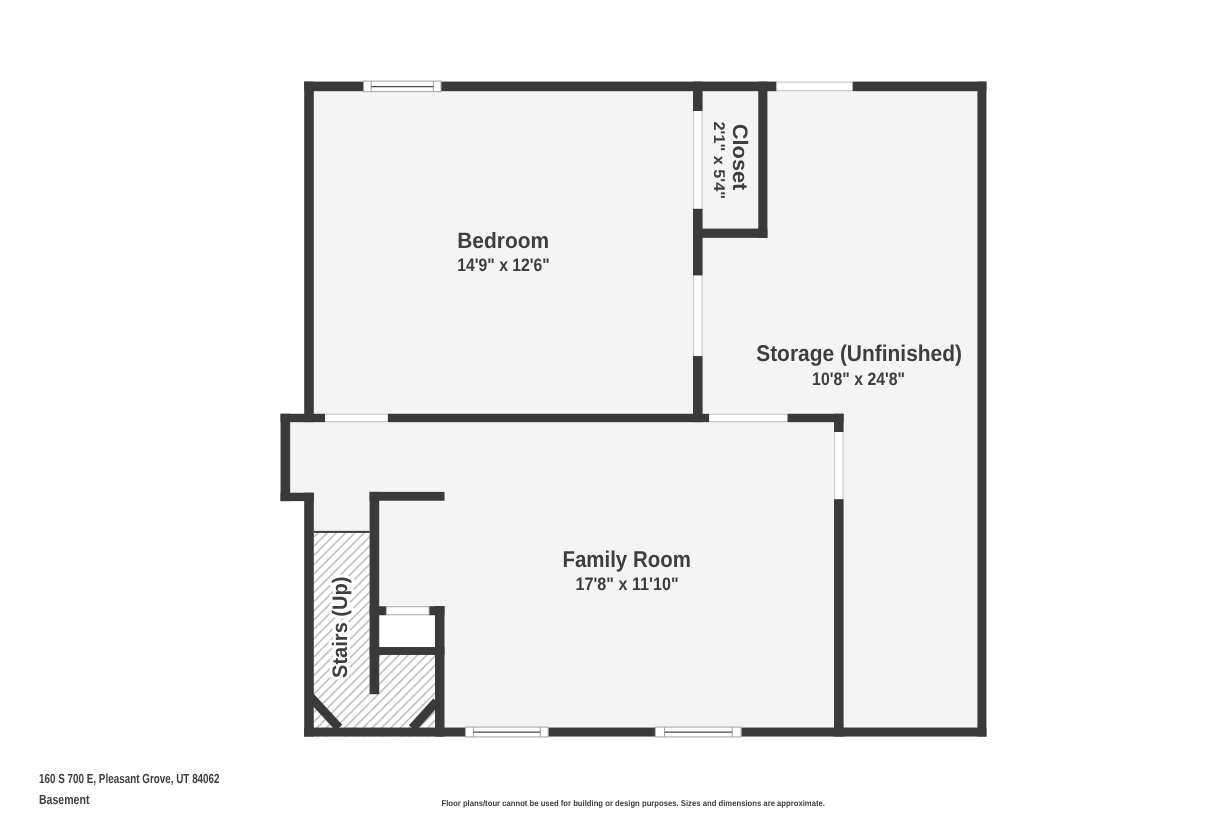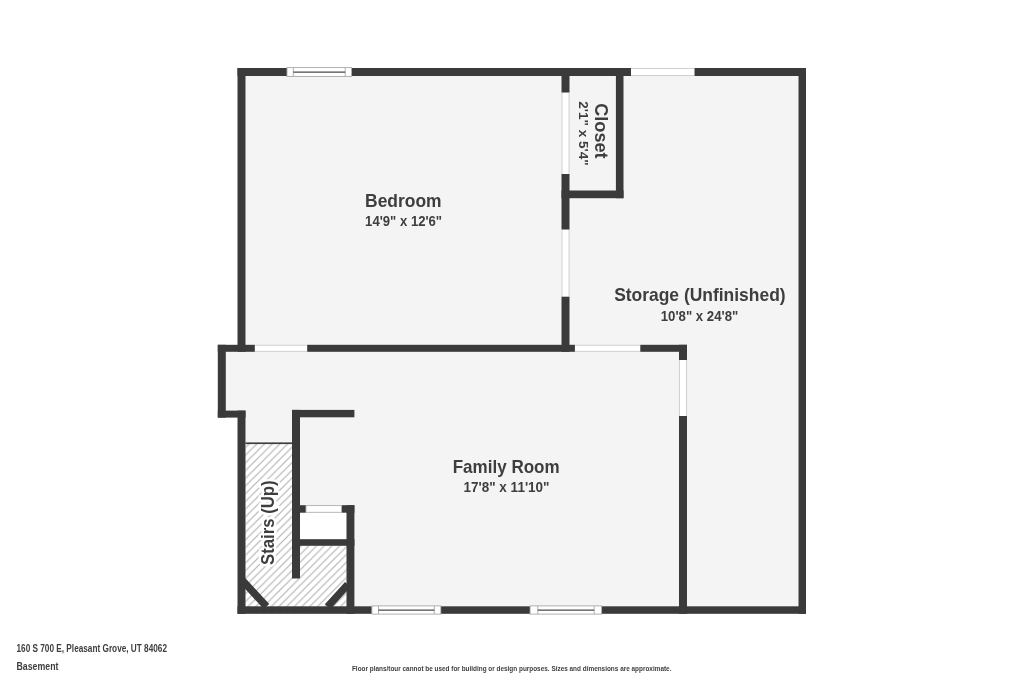--- a/index.html
+++ b/index.html
@@ -1,17 +1,17 @@
 <!DOCTYPE html>
 <html><head>
 <meta charset="utf-8">
 <style>
   html,body{margin:0;padding:0;background:#ffffff;}
   .page{position:relative;width:868px;height:683px;background:#ffffff;overflow:hidden;
-        font-family:"Liberation Sans", sans-serif;}
+        font-family:"Liberation Sans", sans-serif;margin-left:16px;}
   svg{position:absolute;left:0;top:0;}
   text{font-family:"Liberation Sans", sans-serif;fill:#3e3e3e;font-weight:bold;}
 </style>
 </head>
 <body>
 <div class="page">
 <svg width="1024" height="683" viewBox="0 0 1024 683">
 <defs>
 <pattern id="hatch" width="7.7" height="7.7" patternUnits="userSpaceOnUse">
   <rect width="7.7" height="7.7" fill="#ffffff"></rect>

